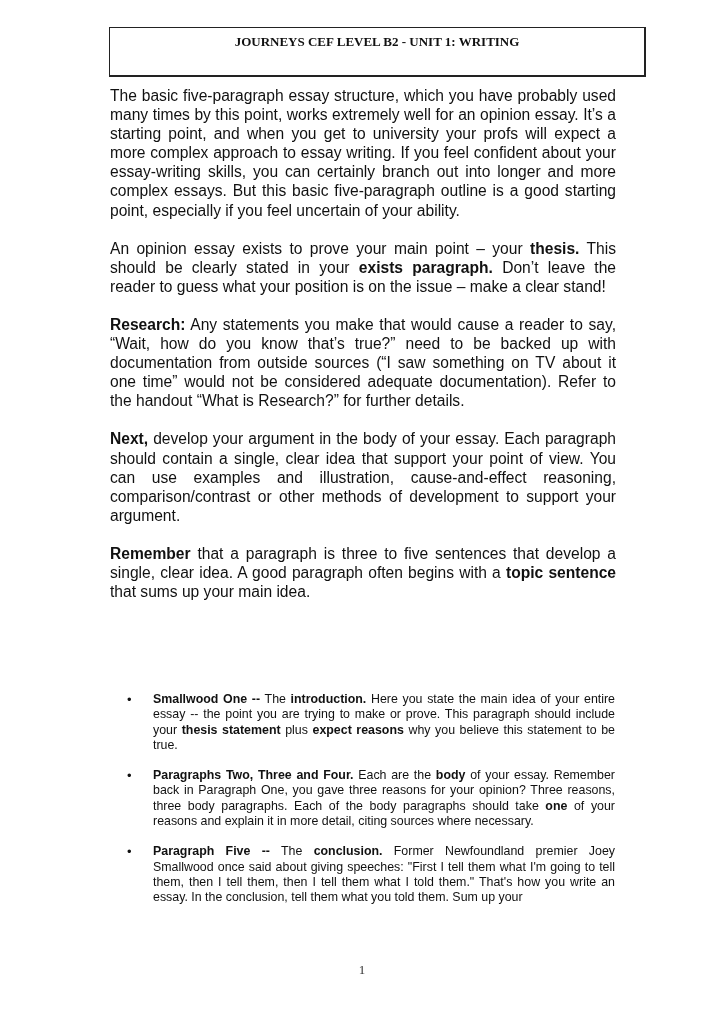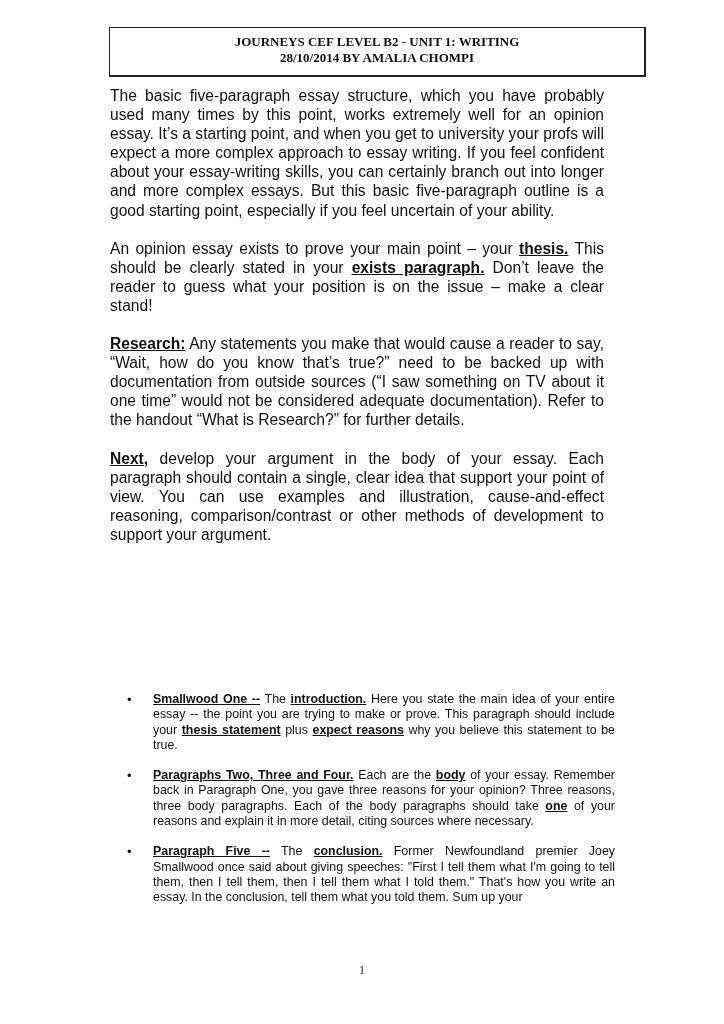--- a/index.html
+++ b/index.html
@@ -12,49 +12,49 @@
       font-weight: bold; font-size: 13px; line-height: 16px; box-sizing: content-box;
     }
     .header-box .line1 { margin-top: 6px; }
     .content {
       position: absolute; left: 110px; top: 86px; width: 506px;
       font-family: "Liberation Sans", "DejaVu Sans", sans-serif; font-size: 15.6px; line-height: 19.1px;
       text-align: justify;
     }
     .title { font-weight: bold; font-size: 15.6px; margin: 0 0 19px 0; text-align: left; }
     .title u { text-decoration: underline; }
-    p { margin: 0 12px 19px 0; }
-    b { font-weight: bold; text-decoration: underline; }
+    p { margin: 0 0 19px 0; }
+    b { font-weight: bold; }
     .bullets { list-style: none; margin: 0; padding: 0; position: absolute; left: 110px; top: 692px; width: 505px;
       font-family: "Liberation Sans", "DejaVu Sans", sans-serif; font-size: 12.4px; line-height: 15.3px; text-align: justify; }
     .bullets li { position: relative; padding-left: 43px; margin-bottom: 15px; }
     .bullets .bullet { position: absolute; left: 17px; top: 0; font-size: 13px; }
     .page-number { position: absolute; left: 0; width: 724px; top: 962px; text-align: center;
       font-family: "Liberation Serif", "DejaVu Serif", serif; font-size: 13px; color: #333; }
   </style>
 </head>
 <body>
 
 <div class="page">
 
   <div class="header-box">
     <div class="line1">JOURNEYS CEF LEVEL B2 - UNIT 1: WRITING</div>
-    <div class="line2">28/10/2014 BY AMALIA CHOMPI</div>
   </div>
 
   <div class="content">
 
     <p>The basic five-paragraph essay structure, which you have probably used many times by this point, works extremely well for an opinion essay. It’s a starting point, and when you get to university your profs will expect a more complex approach to essay writing. If you feel confident about your essay-writing skills, you can certainly branch out into longer and more complex essays. But this basic five-paragraph outline is a good starting point, especially if you feel uncertain of your ability.</p>
 
     <p><span>An opinion essay exists to prove your main point – your </span><b>thesis.</b><span> This should be clearly stated in your </span><b>exists paragraph.</b><span> Don’t leave the reader to guess what your position is on the issue – make a clear stand!</span></p>
 
     <p><b>Research:</b><span> Any statements you make that would cause a reader to say, “Wait, how do you know that’s true?” need to be backed up with documentation from outside sources (“I saw something on TV about it one time” would not be considered adequate documentation). Refer to the handout “What is Research?” for further details.</span></p>
 
     <p><b>Next,</b><span> develop your argument in the body of your essay. Each paragraph should contain a single, clear idea that support your point of view. You can use examples and illustration, cause-and-effect reasoning, comparison/contrast or other methods of development to support your argument.</span></p>
 
+    <p><b>Remember</b><span> that a paragraph is three to five sentences that develop a single, clear idea. A good paragraph often begins with a </span><b>topic sentence</b><span> that sums up your main idea.</span></p>
   </div>
 
   <ul class="bullets">
     <li>
       <span class="bullet">•</span>
       <b>Smallwood One --</b><span> The </span><b>introduction.</b><span>  Here you state the main idea of your entire essay -- the point you are trying to make or prove. This paragraph should include your </span><b>thesis statement</b><span> plus </span><b>expect reasons</b><span> why you believe this statement to be true.</span>
     </li>
     <li>
       <span class="bullet">•</span>
       <b>Paragraphs Two, Three and Four.</b><span> Each are the </span><b>body</b><span> of your essay.  Remember back in Paragraph One, you gave three reasons for your opinion? Three reasons, three body paragraphs. Each of the body paragraphs should take </span><b>one</b><span> of your reasons and explain it in more detail, citing sources where necessary.</span>

